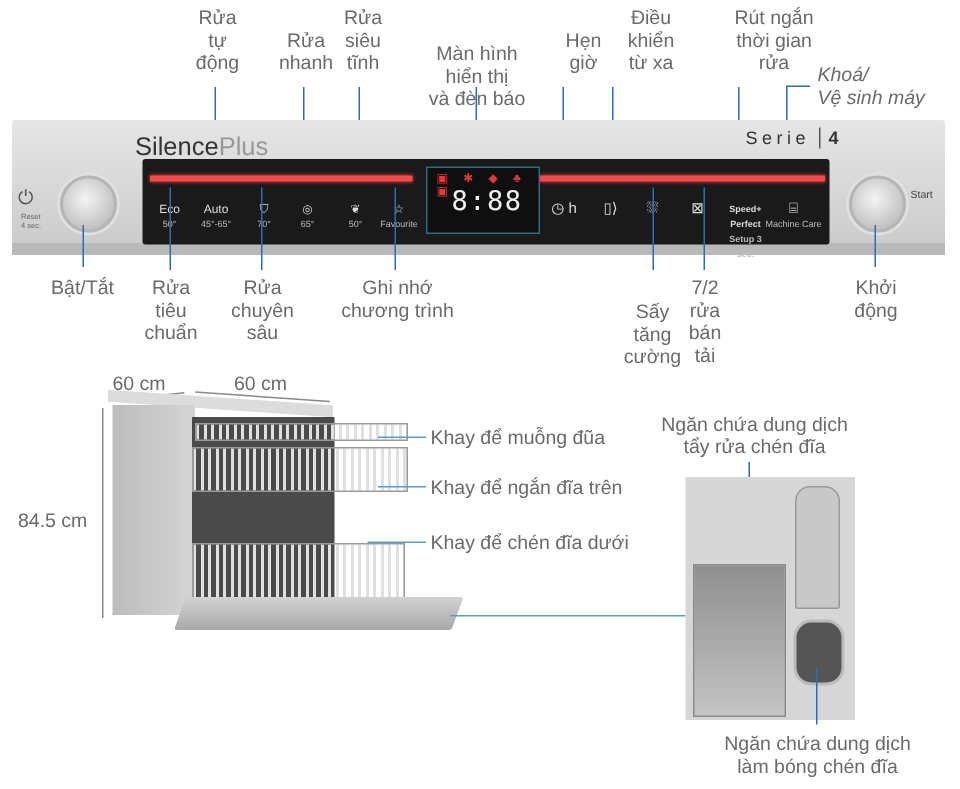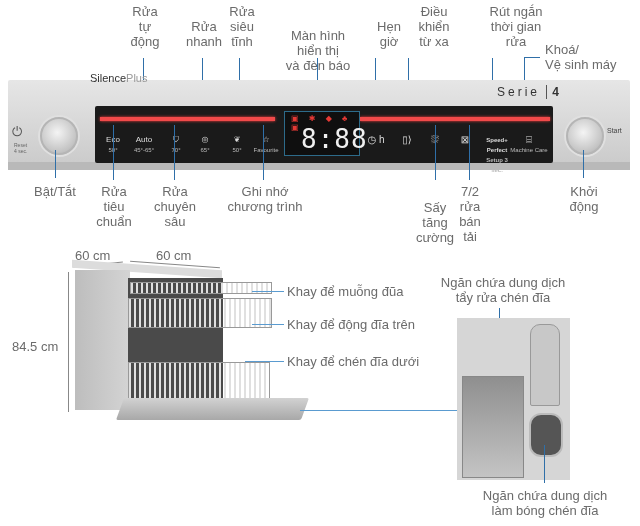--- a/index.html
+++ b/index.html
@@ -6,31 +6,31 @@
   body { width:640px; height:526px; position:relative; overflow:hidden;
          font-family:"Liberation Sans", sans-serif; color:#6e6e6e; }
   .lbl { position:absolute; font-size:13px; line-height:15px; color:#6b6b6b; text-align:center; white-space:pre-line; }
   .lbl.left { text-align:left; }
   .vline { position:absolute; width:1px; background:#2f6fa8; }
   .hline { position:absolute; height:1px; background:#5a9bd0; }
   
   .panel { position:absolute; left:8px; top:80px; width:622px; height:90px;
            background:linear-gradient(#e6e6e6,#c9c9c9); border-radius:2px; }
   .panel .bottomstrip { position:absolute; left:0; right:0; bottom:0; height:8px; background:#b9b9b9; }
-  .silence { position:absolute; left:90px; top:72px; font-size:11px; color:#333; }
+  .silence { position:absolute; left:90px; top:88px; font-size:17px; color:#333; }
   .silence b { font-weight:normal; color:#333; }
   .silence span { color:#999; }
   .serie { position:absolute; left:497px; top:85px; font-size:12px; color:#333; letter-spacing:3px; }
   .serie span { border-left:1px solid #555; padding-left:5px; letter-spacing:0; font-weight:bold; }
   .display { position:absolute; left:95px; top:106px; width:458px; height:57px; background:#1a1a1a; border-radius:2px; }
   .redbar { position:absolute; top:117px; height:4px; background:#f04a4a; box-shadow:0 0 3px #ff4040; }
   .prog { position:absolute; top:135px; font-size:8px; color:#ddd; text-align:center; line-height:10px; }
   .prog .sub { font-size:6px; color:#bbb; display:block; }
   .lcd { position:absolute; left:284px; top:111px; width:74px; height:43px; border:1px solid #2d6b8a; background:#0f0f0f; }
-  .lcd .digits { position:absolute; left:16px; top:12px; font-family:"DejaVu Sans Mono", monospace; font-size:26px; color:#f0f0f0; letter-spacing:1px; }
+  .lcd .digits { position:absolute; left:16px; top:12px; font-family:"DejaVu Sans Mono", monospace; font-size:18px; color:#f0f0f0; letter-spacing:1px; }
   .lcd .icons { position:absolute; left:6px; top:2px; font-size:8px; color:#e53935; letter-spacing:4px; }
   .knob { position:absolute; border-radius:50%; background:radial-gradient(circle at 45% 40%, #f4f4f4, #c3c3c3 70%, #a9a9a9);
           border:2px solid #b5b5b5; box-shadow:0 0 0 2px #e0e0e0; }
   .power { position:absolute; left:12px; top:124px; font-size:13px; color:#555; }
   .powersub { position:absolute; left:14px; top:142px; font-size:5px; color:#666; line-height:6px; }
   .start { position:absolute; left:607px; top:127px; font-size:7px; color:#444; }
   
   .dw-body { position:absolute; left:75px; top:270px; width:55px; height:140px; background:linear-gradient(90deg,#bdbdbd,#d4d4d4); }
   .dw-top { position:absolute; left:72px; top:265px; width:150px; height:8px; background:#dcdcdc; transform:skewY(4deg); }
   .dw-inner { position:absolute; left:128px; top:278px; width:95px; height:135px; background:#4a4a4a; }
@@ -59,21 +59,21 @@
 hiển thị
 và đèn báo</div>
 <div class="lbl" style="left:372px;top:19px;width:34px;">Hẹn
 giờ</div>
 <div class="lbl" style="left:414px;top:4px;width:40px;">Điều
 khiển
 từ xa</div>
 <div class="lbl" style="left:460px;top:4px;width:64px;margin-left:24px;">Rút ngắn
 thời gian
 rửa</div>
-<div class="lbl left" style="left:545px;top:42px;width:95px;">Khoá/
+<div class="lbl left" style="left:545px;top:42px;width:95px;font-style:italic;">Khoá/
 Vệ sinh máy</div>
 
 <div class="vline" style="left:143px;top:58px;height:62px;"></div>
 <div class="vline" style="left:202px;top:58px;height:62px;"></div>
 <div class="vline" style="left:239px;top:58px;height:62px;"></div>
 <div class="vline" style="left:317px;top:58px;height:53px;"></div>
 <div class="vline" style="left:375px;top:58px;height:62px;"></div>
 <div class="vline" style="left:408px;top:58px;height:62px;"></div>
 <div class="vline" style="left:492px;top:58px;height:62px;"></div>
 <div class="vline" style="left:524px;top:58px;height:62px;"></div>
@@ -157,21 +157,21 @@
 <div class="rack" style="left:128px;top:298px;width:142px;height:28px;"></div>
 <div class="rack" style="left:128px;top:362px;width:140px;height:36px;"></div>
 <div class="door"></div>
 
 <div class="hline" style="left:252px;top:291px;width:32px;"></div>
 <div class="hline" style="left:252px;top:324px;width:32px;"></div>
 <div class="hline" style="left:245px;top:361px;width:39px;"></div>
 <div class="hline" style="left:300px;top:410px;width:157px;"></div>
 
 <div class="lbl left" style="left:287px;top:284px;">Khay để muỗng đũa</div>
-<div class="lbl left" style="left:287px;top:317px;">Khay để động đĩa trên</div>
+<div class="lbl left" style="left:287px;top:317px;">Khay để ngắn đĩa trên</div>
 <div class="lbl left" style="left:287px;top:354px;">Khay để chén đĩa dưới</div>
 
 <div class="lbl" style="left:428px;top:275px;width:150px;">Ngăn chứa dung dịch
 tẩy rửa chén đĩa</div>
 <div class="vline" style="left:499px;top:308px;height:78px;"></div>
 <div class="disp">
   <div class="cup"></div>
   <div class="lid"></div>
   <div class="rinse"></div>
 </div>

